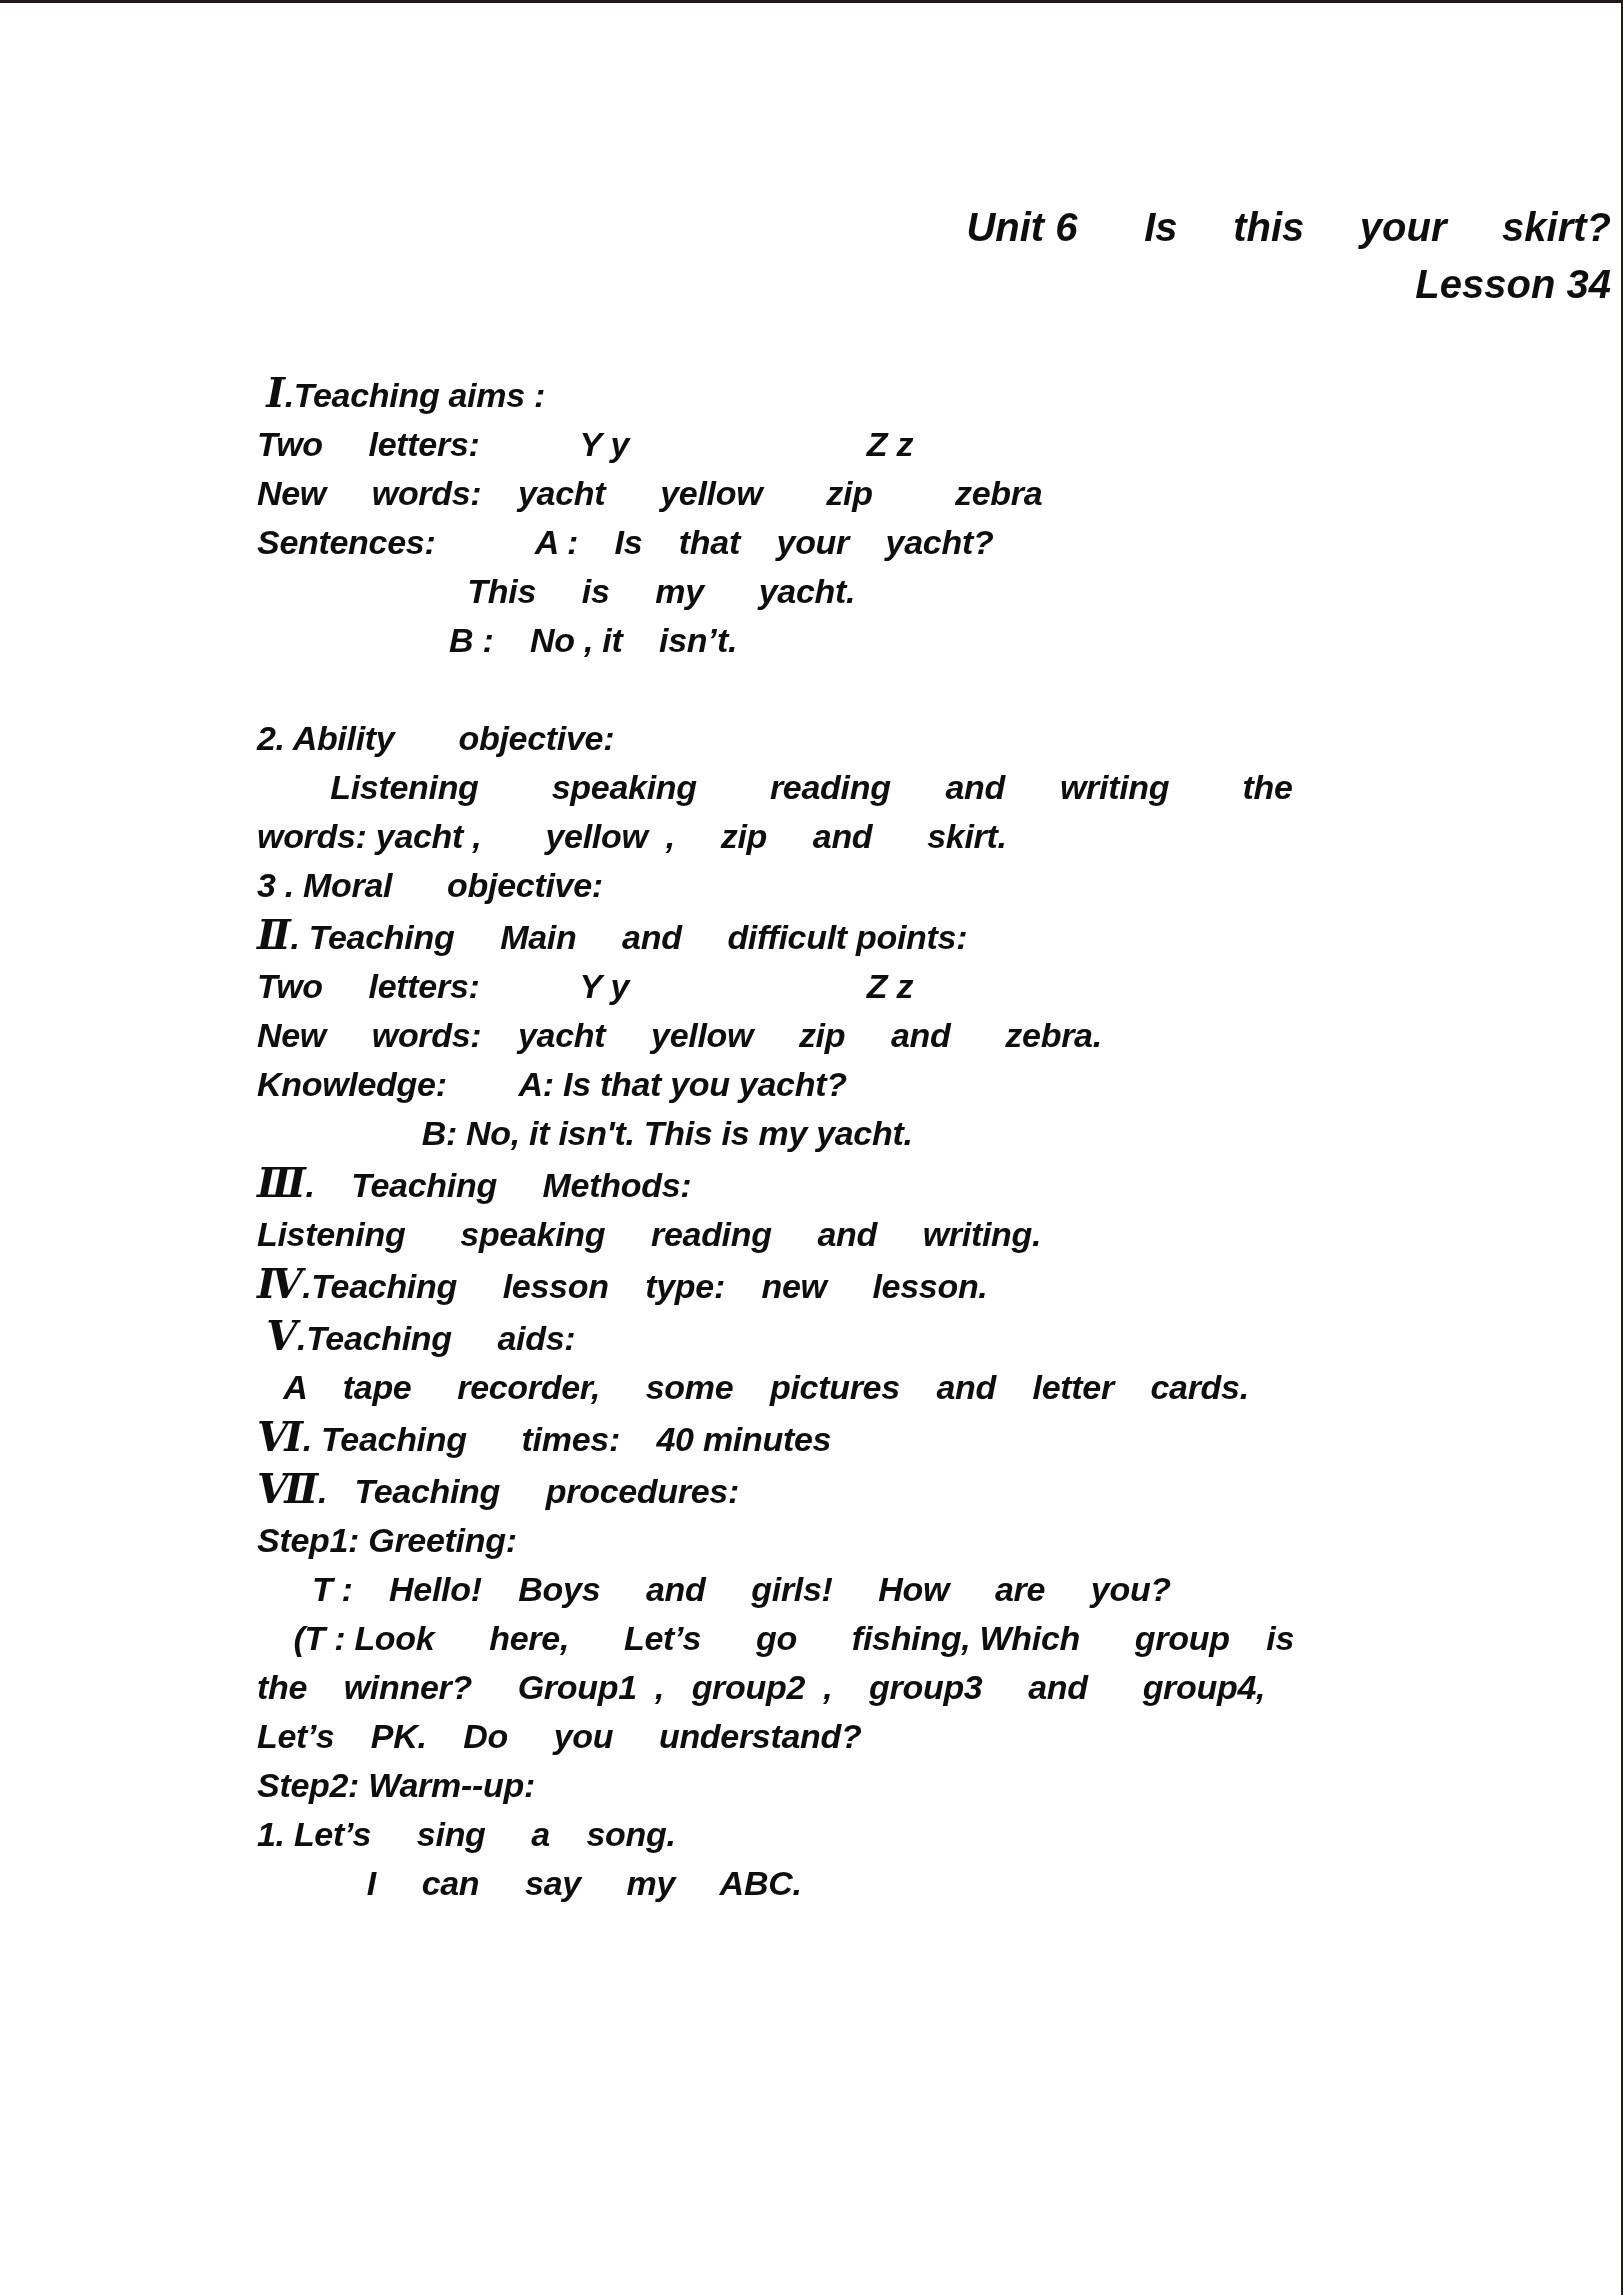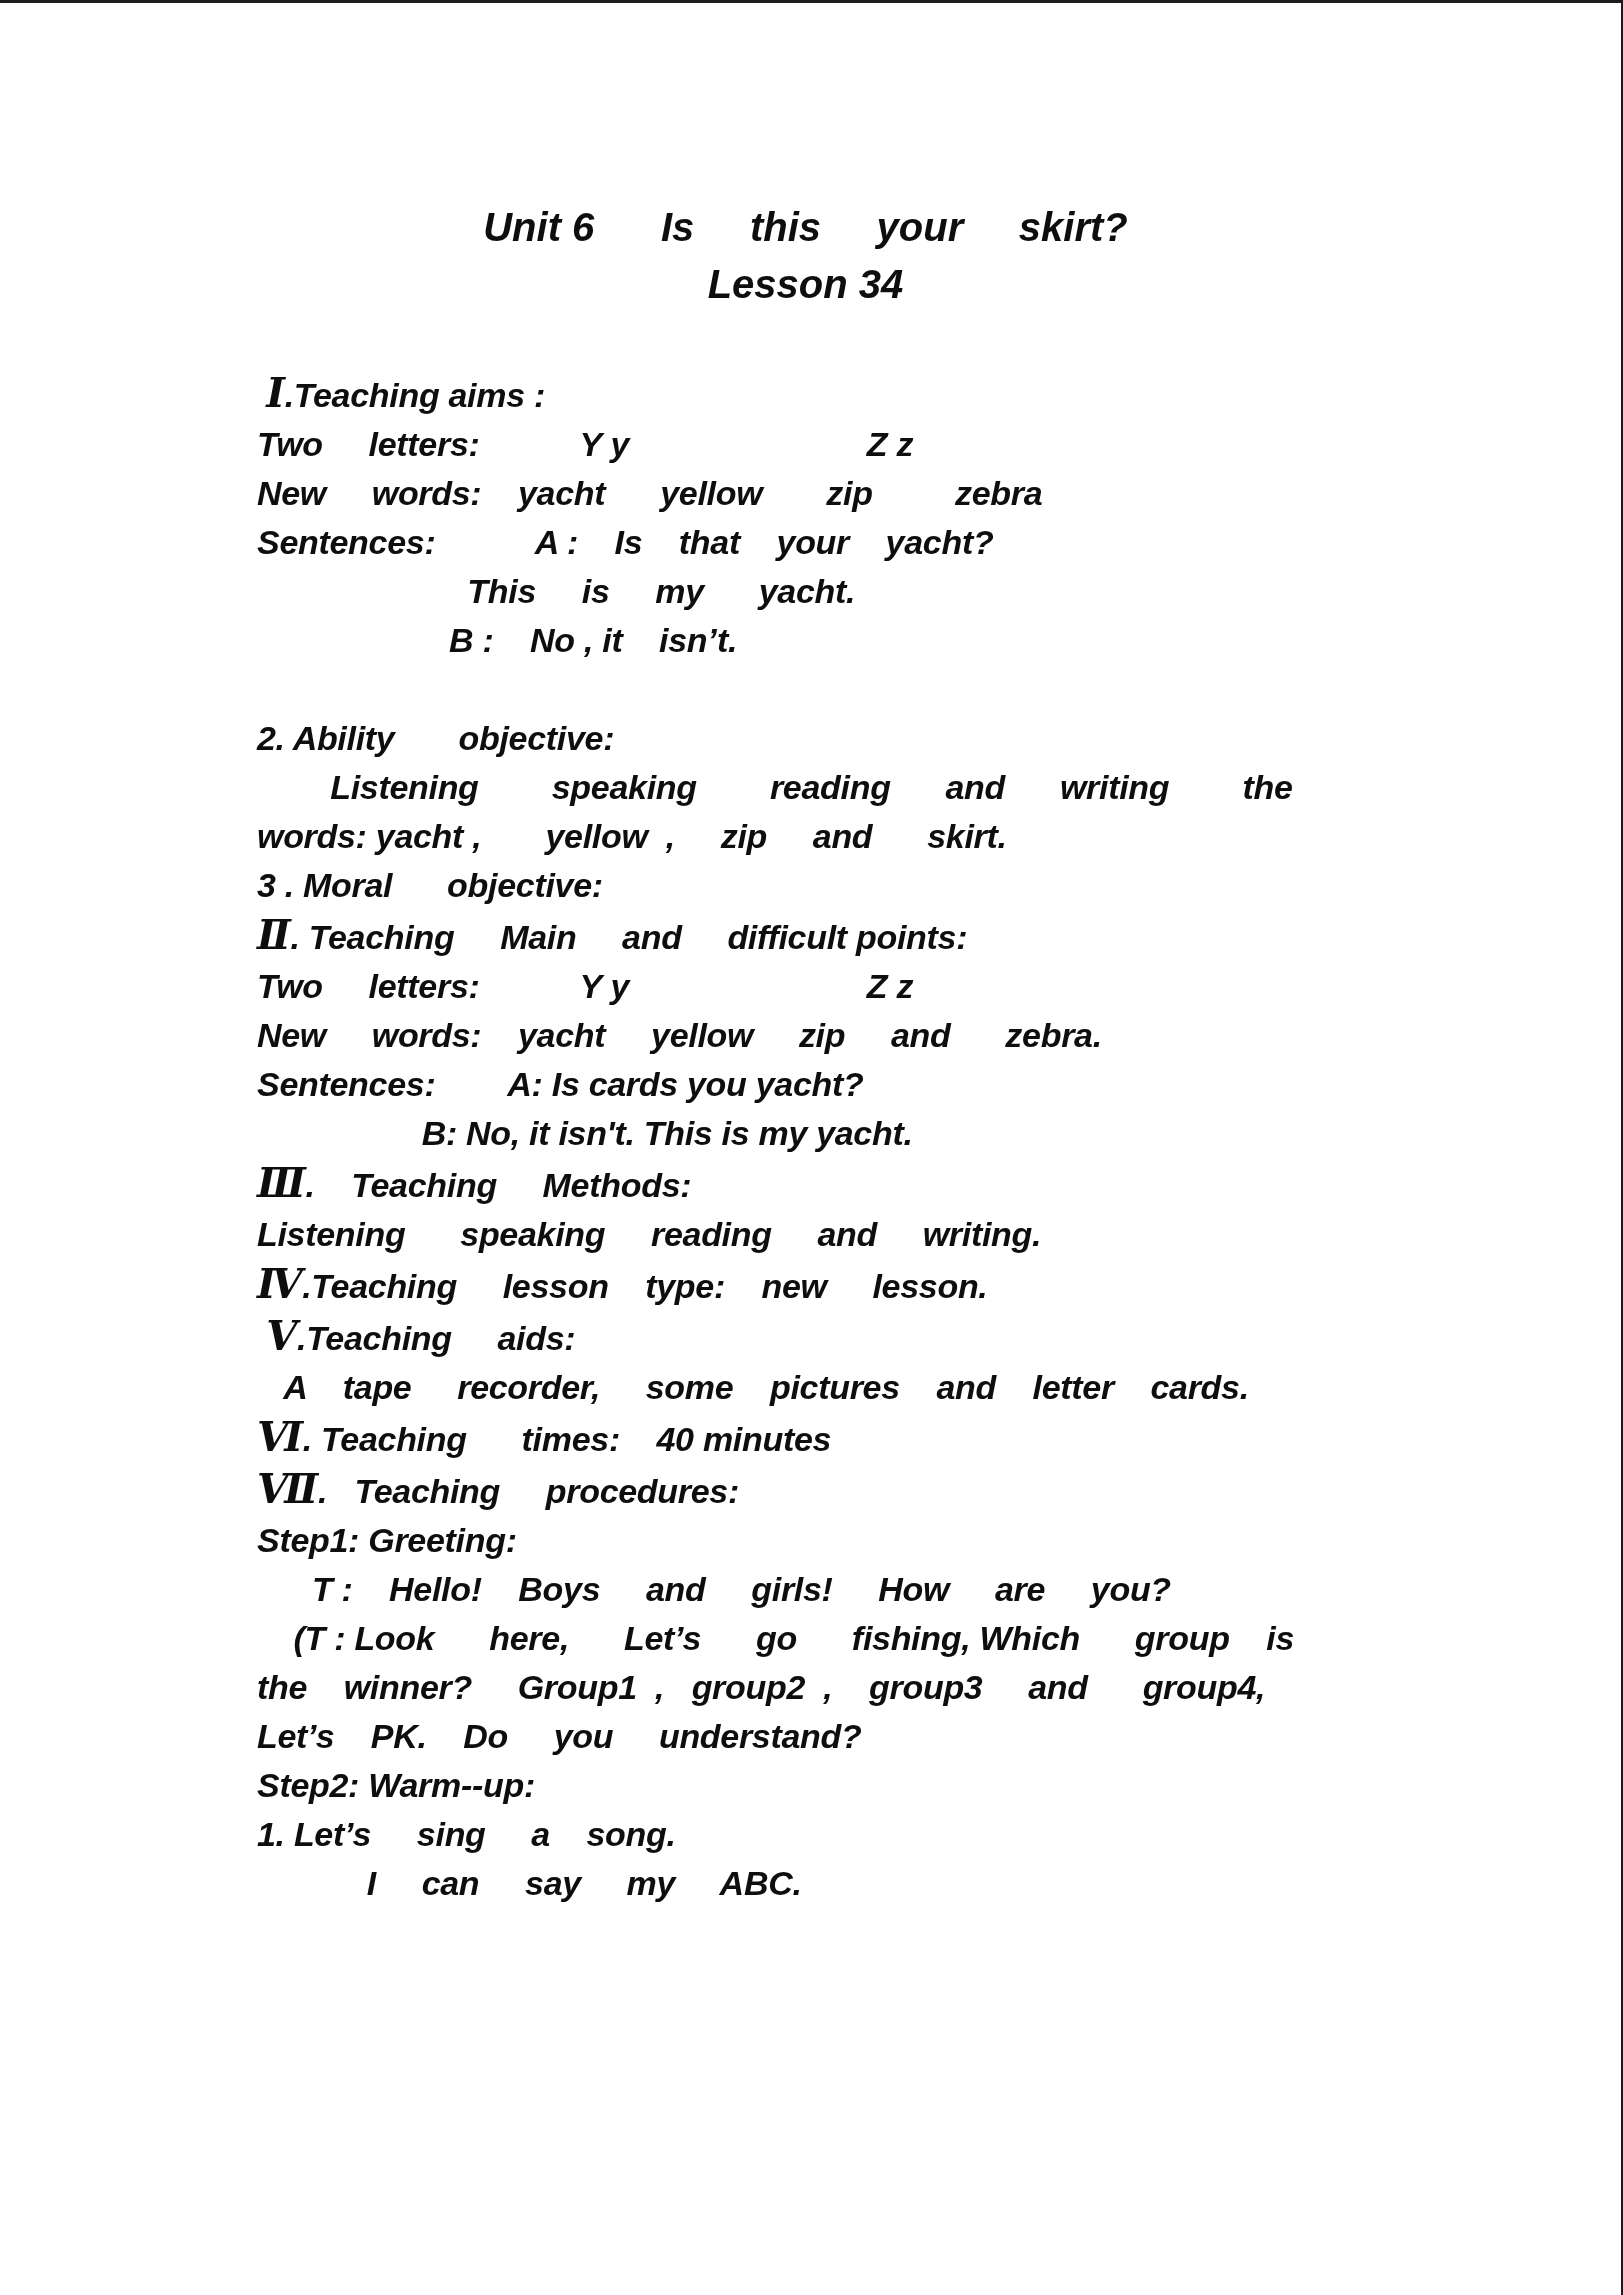--- a/index.html
+++ b/index.html
@@ -19,21 +19,21 @@
     width: 100%; height: 2.7px;
     background: #1e1a1a;
   }
   .border-right {
     position: absolute; top: 0; right: 0;
     width: 2px; height: 100%;
     background: #1e1a1a;
   }
   .title-block {
     position: absolute; left: 0; right: 12px; top: 199px;
-    text-align: center;
+    text-align: right;
   }
   .tline {
     font-size: 40px;
     line-height: 57px;
     white-space: pre;
   }
   .body-block {
     position: absolute; left: 249px; top: 368px; right: 13.6px; margin-left: 8px;
   }
   .line {
@@ -70,21 +70,21 @@
       <div class="line">                       This     is     my      yacht.</div>
       <div class="line">                     B :    No , it    isn’t.</div>
       <div class="line"></div>
       <div class="line">2. Ability       objective:</div>
       <div class="line">        Listening        speaking        reading      and      writing        the</div>
       <div class="line">words: yacht ,       yellow  ,     zip     and      skirt.</div>
       <div class="line">3 . Moral      objective:</div>
       <div class="line"><span class="roman">Ⅱ</span>. Teaching     Main     and     difficult points:</div>
       <div class="line">Two     letters:           Y y                          Z z</div>
       <div class="line">New     words:    yacht     yellow     zip     and      zebra.</div>
-      <div class="line">Sentences:        A: Is cards you yacht?</div>
+      <div class="line">Knowledge:        A: Is that you yacht?</div>
       <div class="line">                  B: No, it isn't. This is my yacht.</div>
       <div class="line"><span class="roman">Ⅲ</span>.    Teaching     Methods:</div>
       <div class="line">Listening      speaking     reading     and     writing.</div>
       <div class="line"><span class="roman">Ⅳ</span>.Teaching     lesson    type:    new     lesson.</div>
       <div class="line"> <span class="roman">Ⅴ</span>.Teaching     aids:</div>
       <div class="line">   A    tape     recorder,     some    pictures    and    letter    cards.</div>
       <div class="line"><span class="roman">Ⅵ</span>. Teaching      times:    40 minutes</div>
       <div class="line"><span class="roman">Ⅶ</span>.   Teaching     procedures:</div>
       <div class="line">Step1: Greeting:</div>
       <div class="line">      T :    Hello!    Boys     and     girls!     How     are     you?</div>

